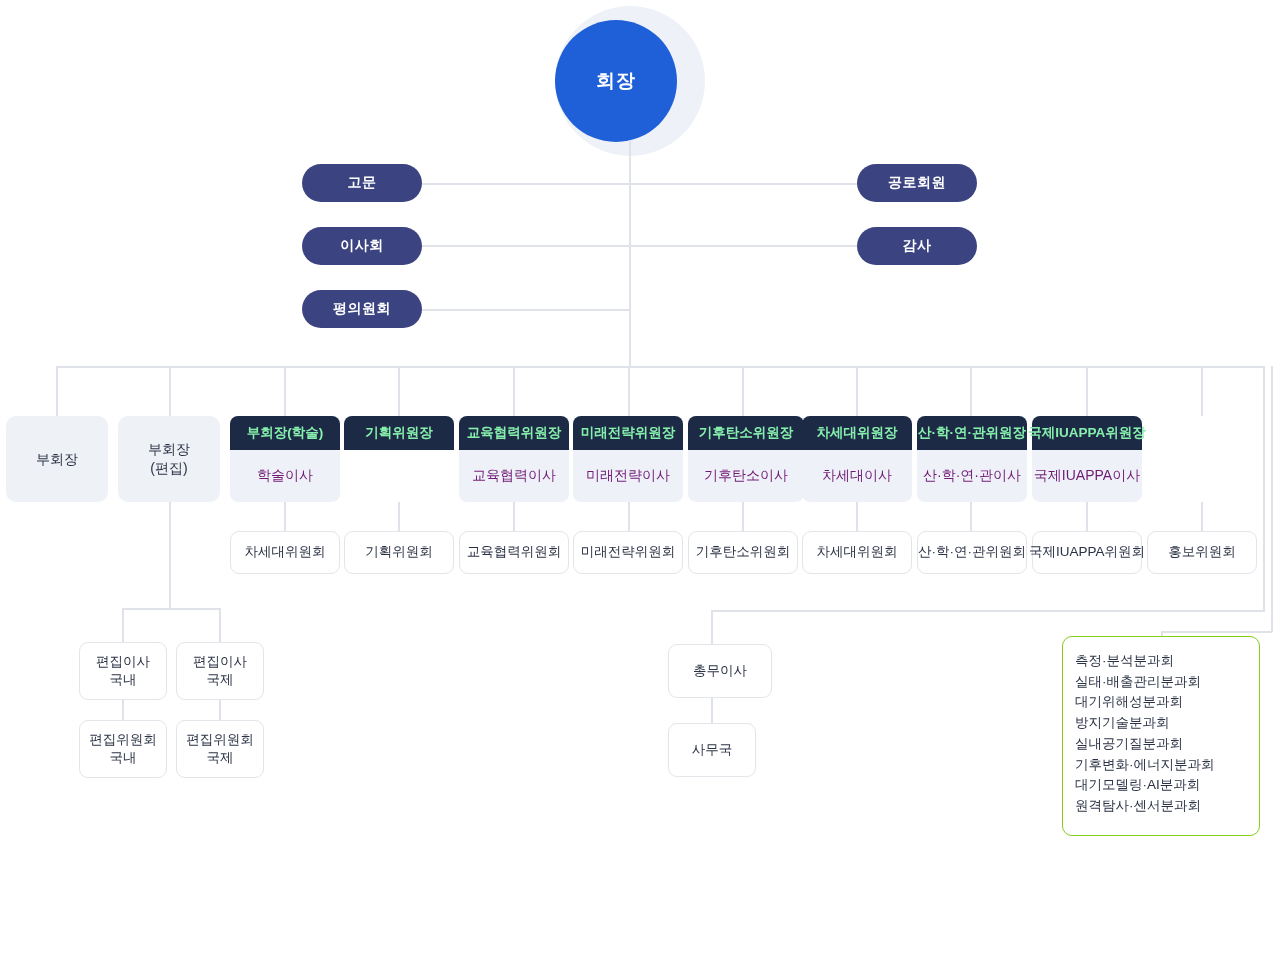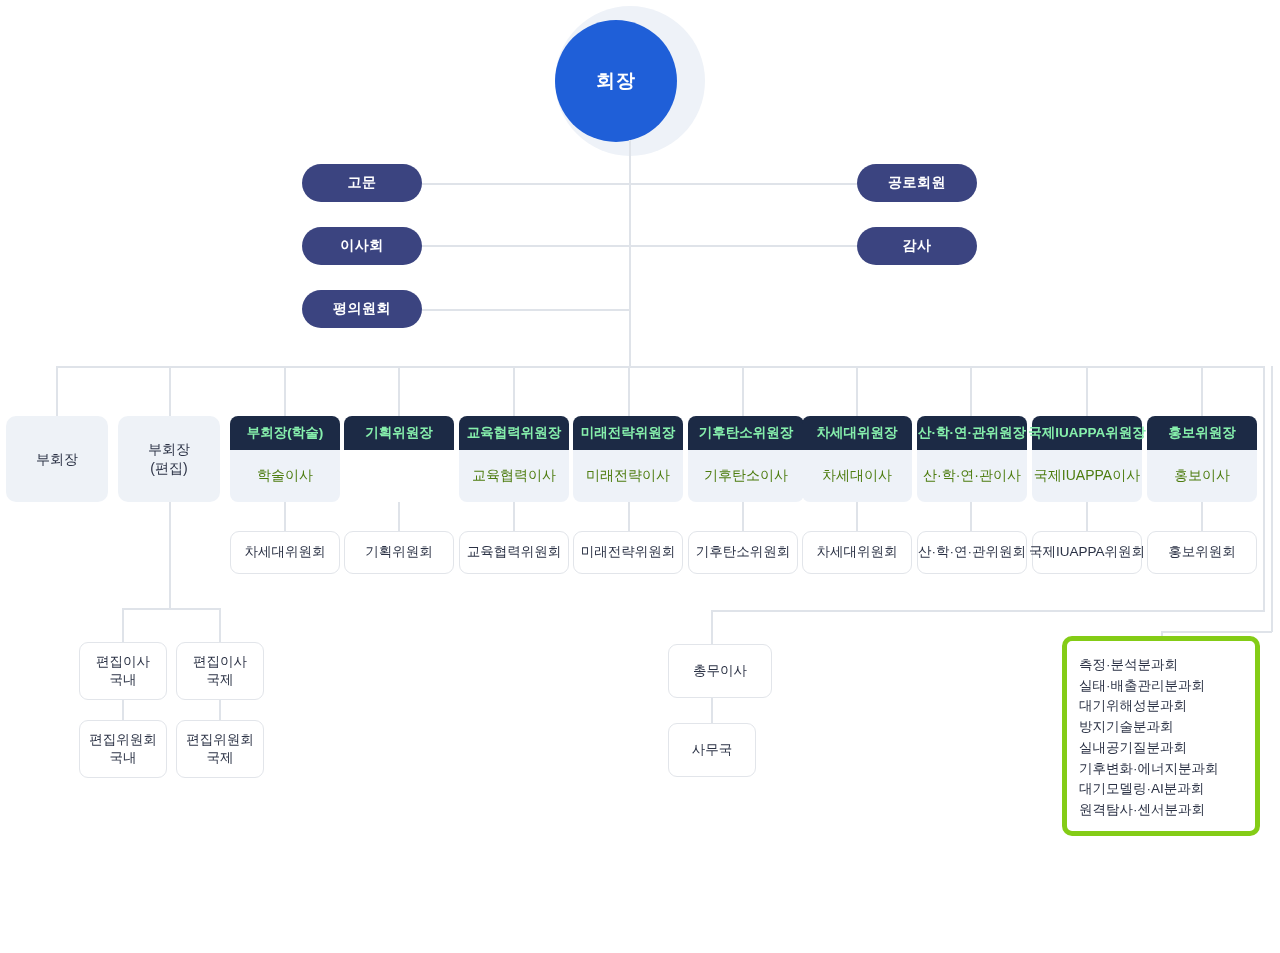--- a/index.html
+++ b/index.html
@@ -42,21 +42,21 @@
   
   .col{position:absolute;top:416px;}
   .cap{
     height:34px;border-radius:8px 8px 0 0;background:#1c2a45;
     display:flex;align-items:center;justify-content:center;
     color:#86efac;font-size:13.5px;font-weight:bold;white-space:nowrap;
   }
   .body{
     height:52px;border-radius:0 0 8px 8px;background:#eef2f8;
     display:flex;align-items:center;justify-content:center;
-    color:#4d7c0f;font-size:14px;white-space:nowrap;
+    color:#701a75;font-size:14px;white-space:nowrap;
   }
   
   .plain{
     position:absolute;top:416px;height:86px;border-radius:10px;
     background:#eef2f7;
     display:flex;flex-direction:column;align-items:center;justify-content:center;
     color:#2b3245;font-size:14px;line-height:1.35;text-align:center;
   }
 
   
@@ -65,21 +65,21 @@
     border-radius:9px;
     display:flex;flex-direction:column;align-items:center;justify-content:center;
     color:#2b3245;font-size:13.5px;line-height:1.35;text-align:center;
     box-sizing:border-box;white-space:nowrap;
   }
   .wbox.two{font-size:13.5px;}
 
   
   .sublist{
     position:absolute;left:1062px;top:636px;width:198px;height:200px;
-    background:#ffffff;border:5px solid #84cc16;border-radius:10px;
+    background:#ffffff;border:1px solid #84cc16;border-radius:10px;
     box-sizing:border-box;padding:14px 0 0 12px;
   }
   .sublist div{font-size:13.5px;line-height:20.7px;color:#2b3245;white-space:nowrap;}
 </style>
 </head>
 <body>
 
 <div id="chart">
 
   <div class="root-wrap">
@@ -232,28 +232,20 @@
       </div>
     <div class="body">
         <span>국제IUAPPA이사</span>
       </div>
   </div>
   <div class="ln v" style="left:1086px;top:502px;height:29px;"></div>
   <div class="wbox" style="left:1032px;top:531px;width:110px;height:43px;">
     <span>국제IUAPPA위원회</span>
   </div>
 
-  <div class="col" style="left:1147px;width:110px;">
-    <div class="cap">
-        <span>홍보위원장</span>
-      </div>
-    <div class="body">
-        <span>홍보이사</span>
-      </div>
-  </div>
   <div class="ln v" style="left:1201px;top:502px;height:29px;"></div>
   <div class="wbox" style="left:1147px;top:531px;width:110px;height:43px;">
     <span>홍보위원회</span>
   </div>
 
   <div class="ln v" style="left:169px;top:502px;height:107px;"></div>
   <div class="ln h" style="left:122px;top:608px;width:99px;"></div>
   <div class="ln v" style="left:122px;top:608px;height:34px;"></div>
   <div class="ln v" style="left:219px;top:608px;height:34px;"></div>
 

